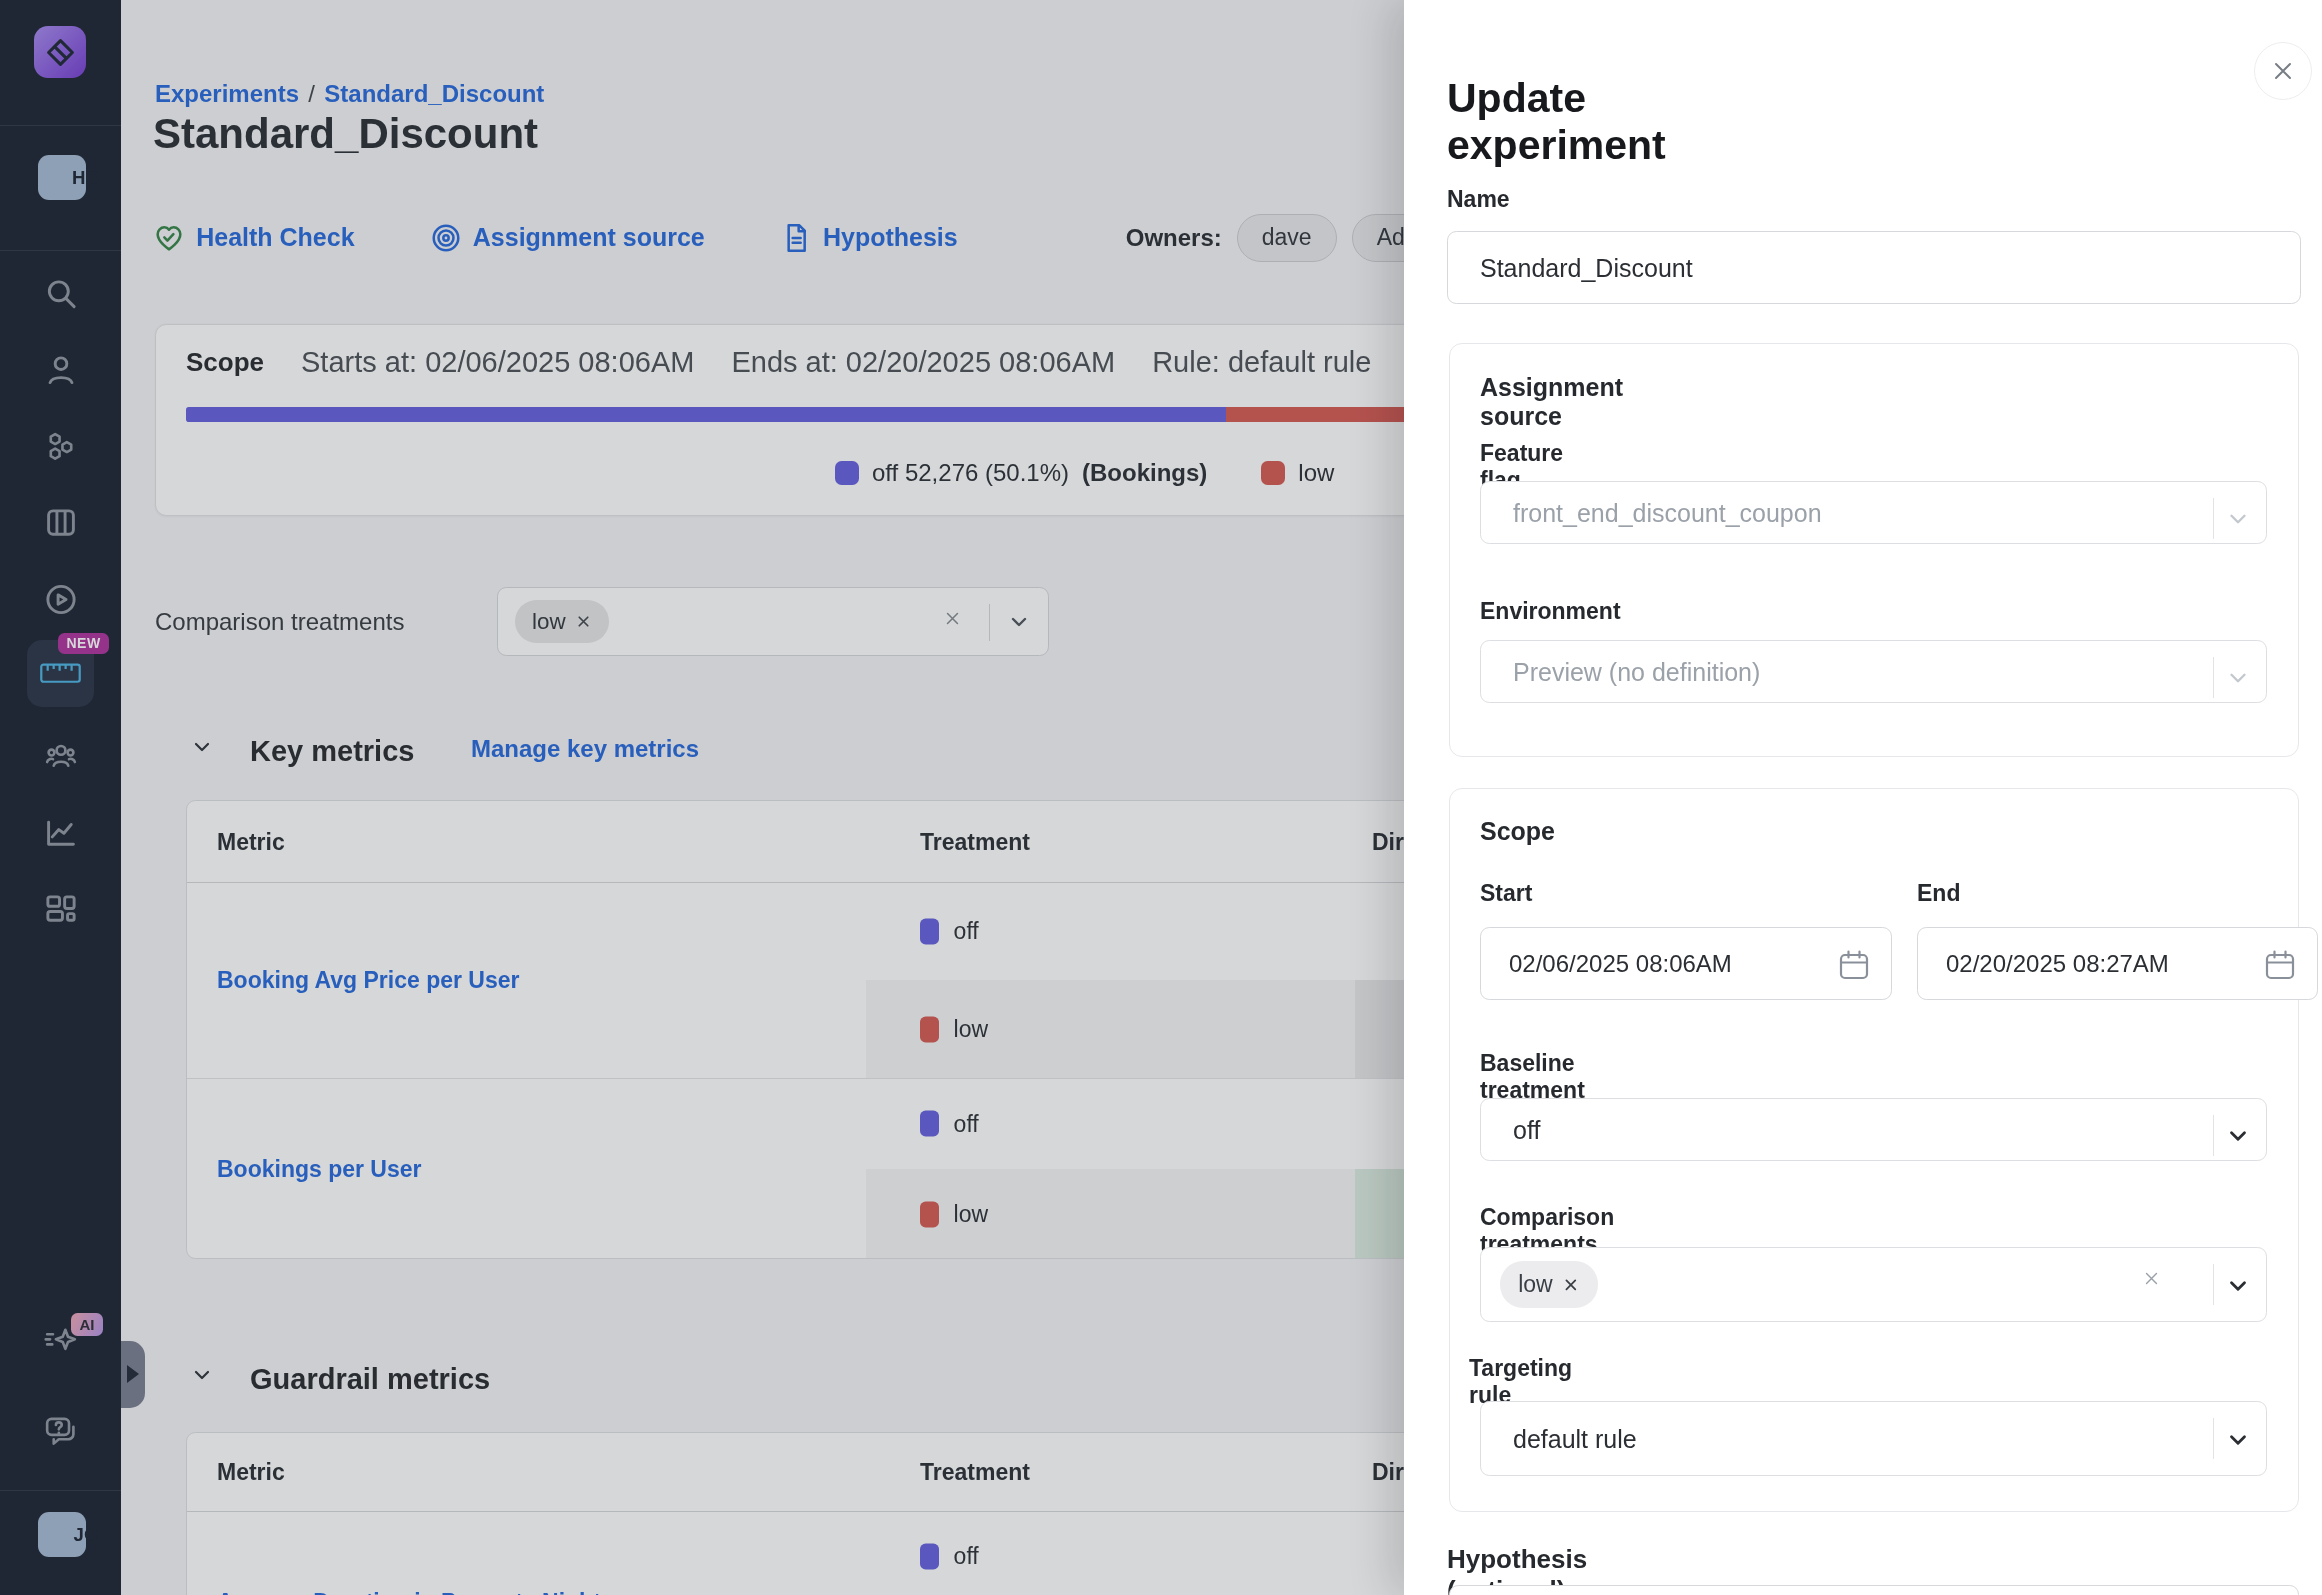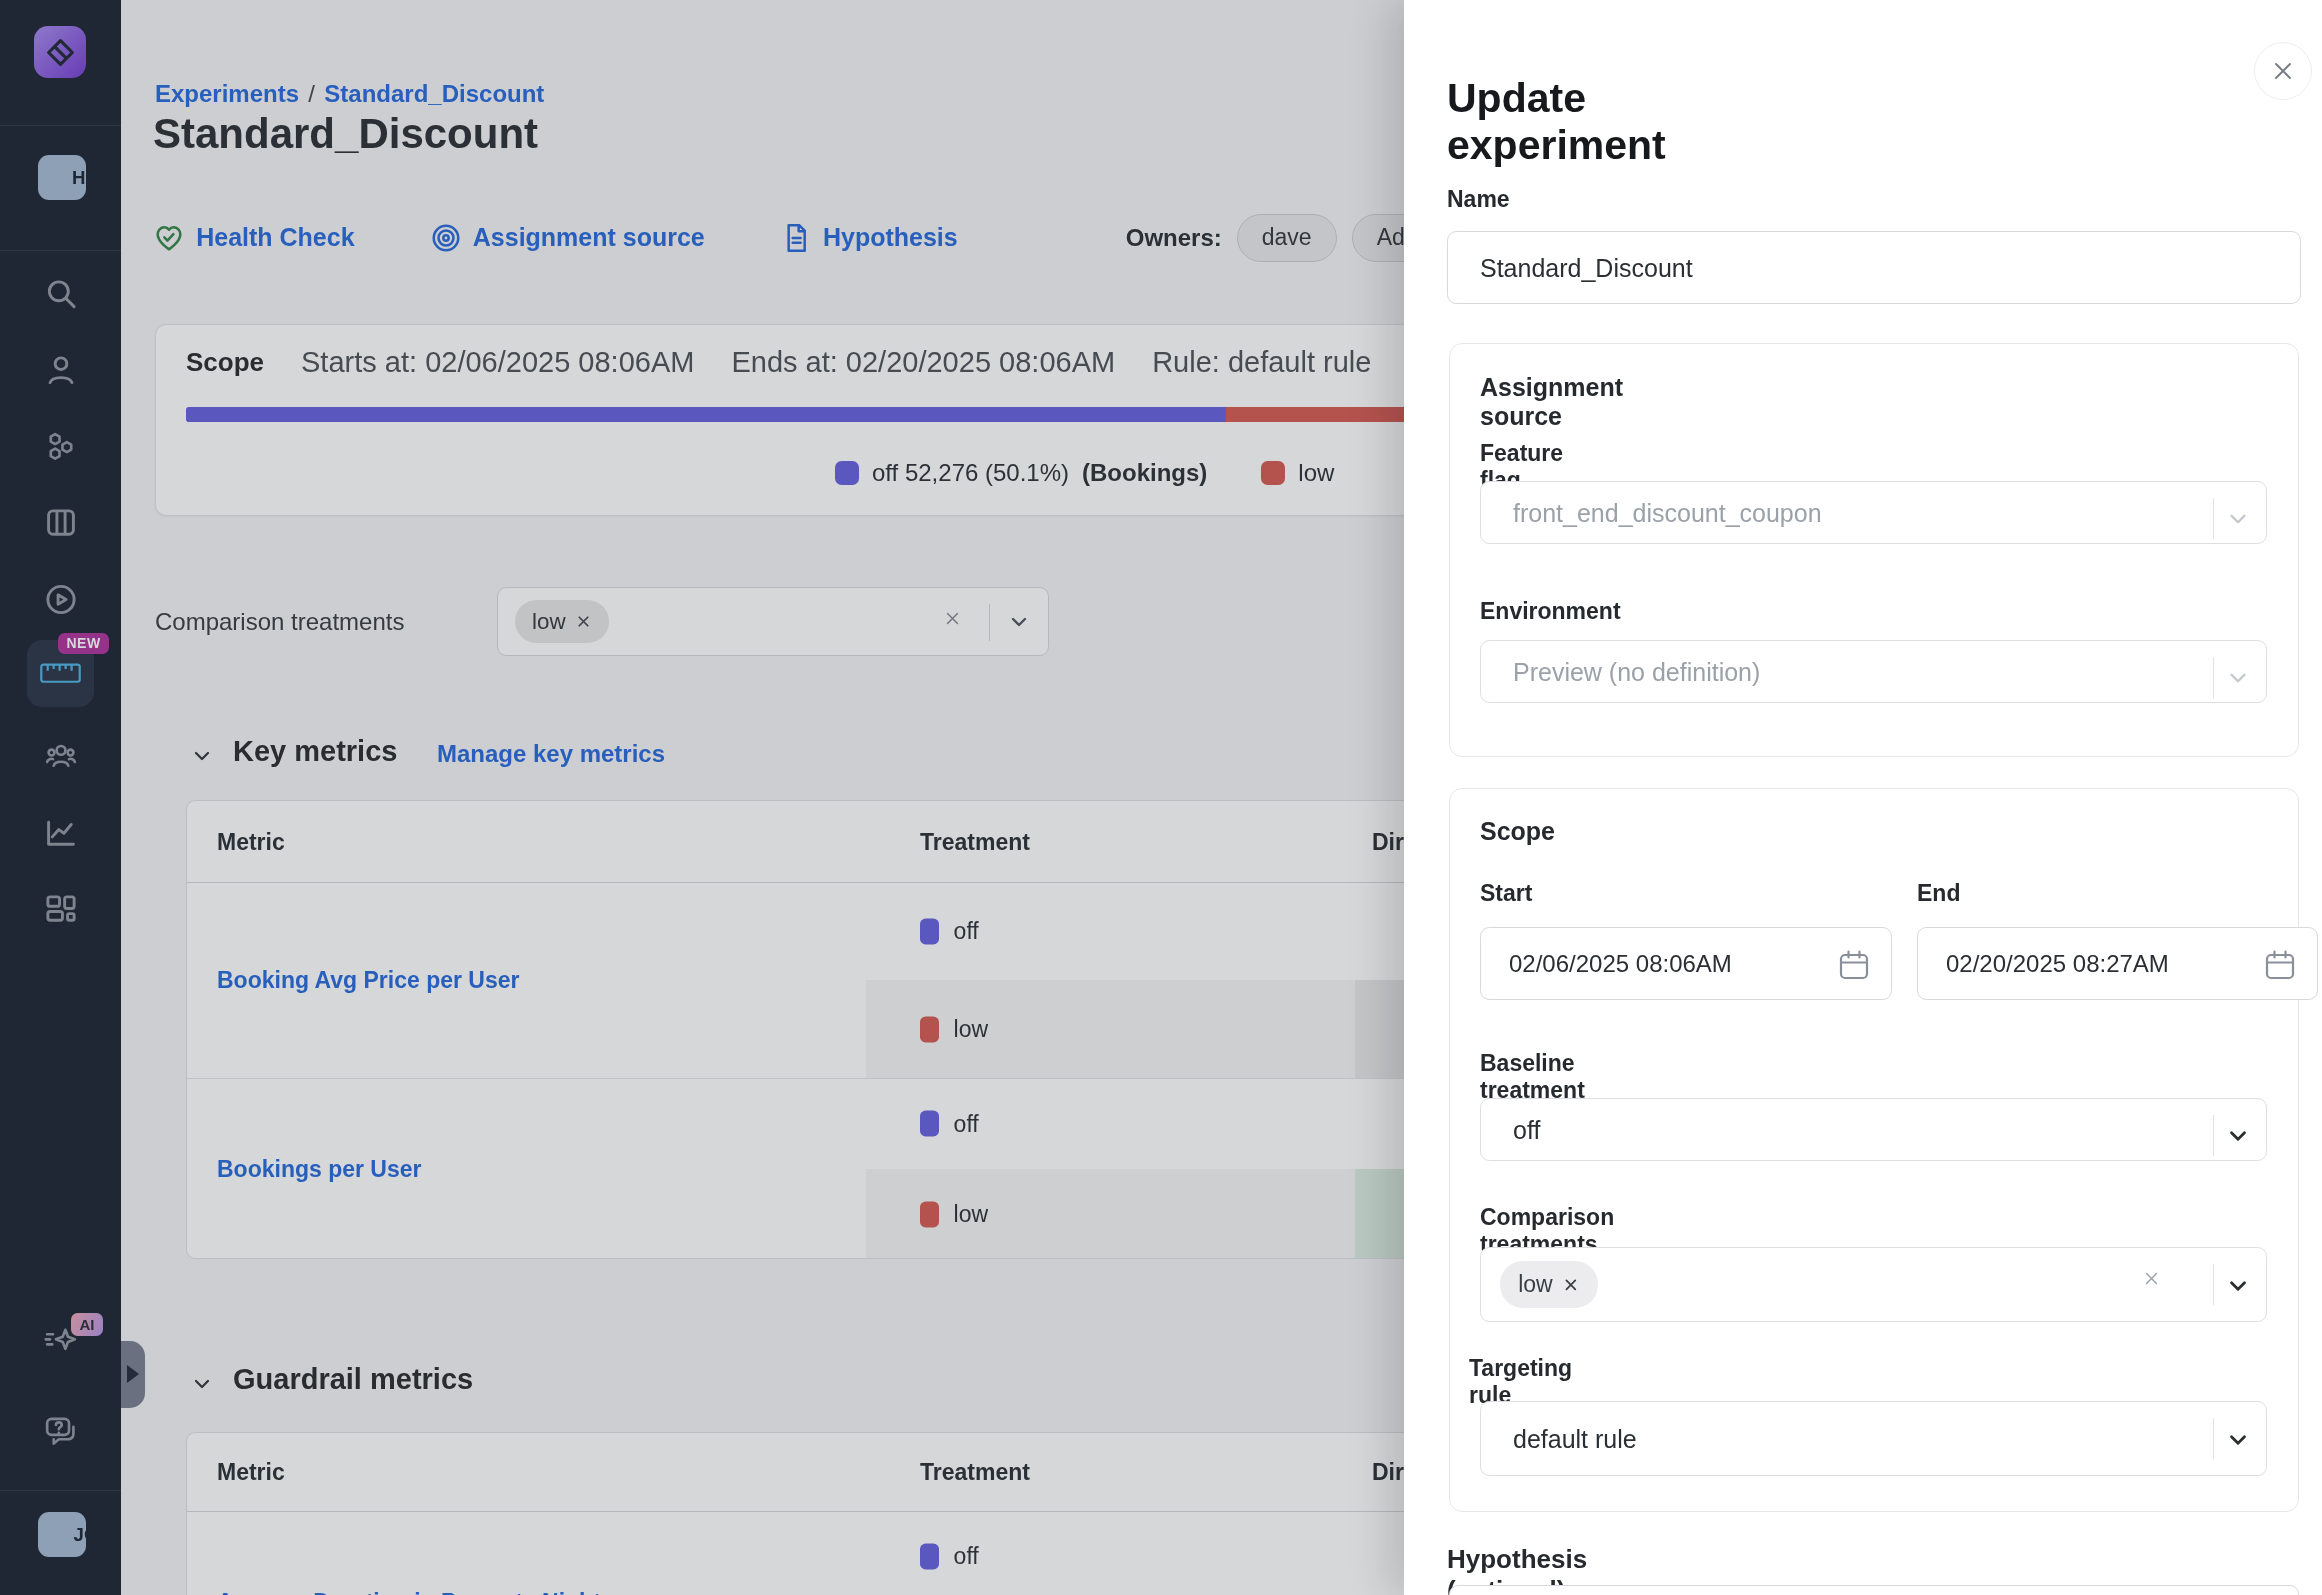--- a/index.html
+++ b/index.html
@@ -64,21 +64,21 @@
   #cmp-row .cmp-label { font-size:24px; color:#3f444a; width:342px; }
   .combo { position:relative; width:552px; height:69px; background:#fff; border:0.9px solid #d8dadd;
     border-radius:9.3px; display:flex; align-items:center; padding:0 17px; }
   .mini-chip { display:flex; align-items:center; gap:9.3px; background:#e6e7e9; border-radius:21.4px;
     height:43px; padding:0 17px; font-size:22.4px; color:#3a3f46; }
   .mini-chip svg, .clear-x svg { width:17px; height:17px; }
   .combo .clear-x { position:absolute; right:80px; color:#8b9097; width:24px; height:24px; }
   .combo .vline { position:absolute; right:58px; top:16px; width:0.9px; height:37px; background:#d8dadd; }
   .combo .chev { position:absolute; right:17px; top:22.4px; width:24px; height:24px; color:#565c64; }
 
-  .sect-head { position:absolute; display:flex; align-items:flex-end; gap:19px; }
+  .sect-head { position:absolute; display:flex; align-items:flex-start; gap:36px; }
   .sect-head .carat { width:24px; height:24px; color:#363b42; }
   .sect-head .st { font-size:29px; font-weight:bold; color:#2f3338; }
   .sect-head .mlink { font-size:24px; margin-left:20.5px; }
 
   .mtable { position:absolute; left:65px; width:2103px; background:#fff;
     border:0.9px solid #dfe1e4; border-radius:9.3px; overflow:hidden; }
   .th { position:absolute; font-size:23px; font-weight:bold; color:#32373e; }
   .hline { position:absolute; left:0; right:0; height:0.9px; background:#d8dadc; }
   .group { position:absolute; left:0; right:0; }
   .metric-link { position:absolute; left:30px; top:50%; transform:translateY(-50%);

